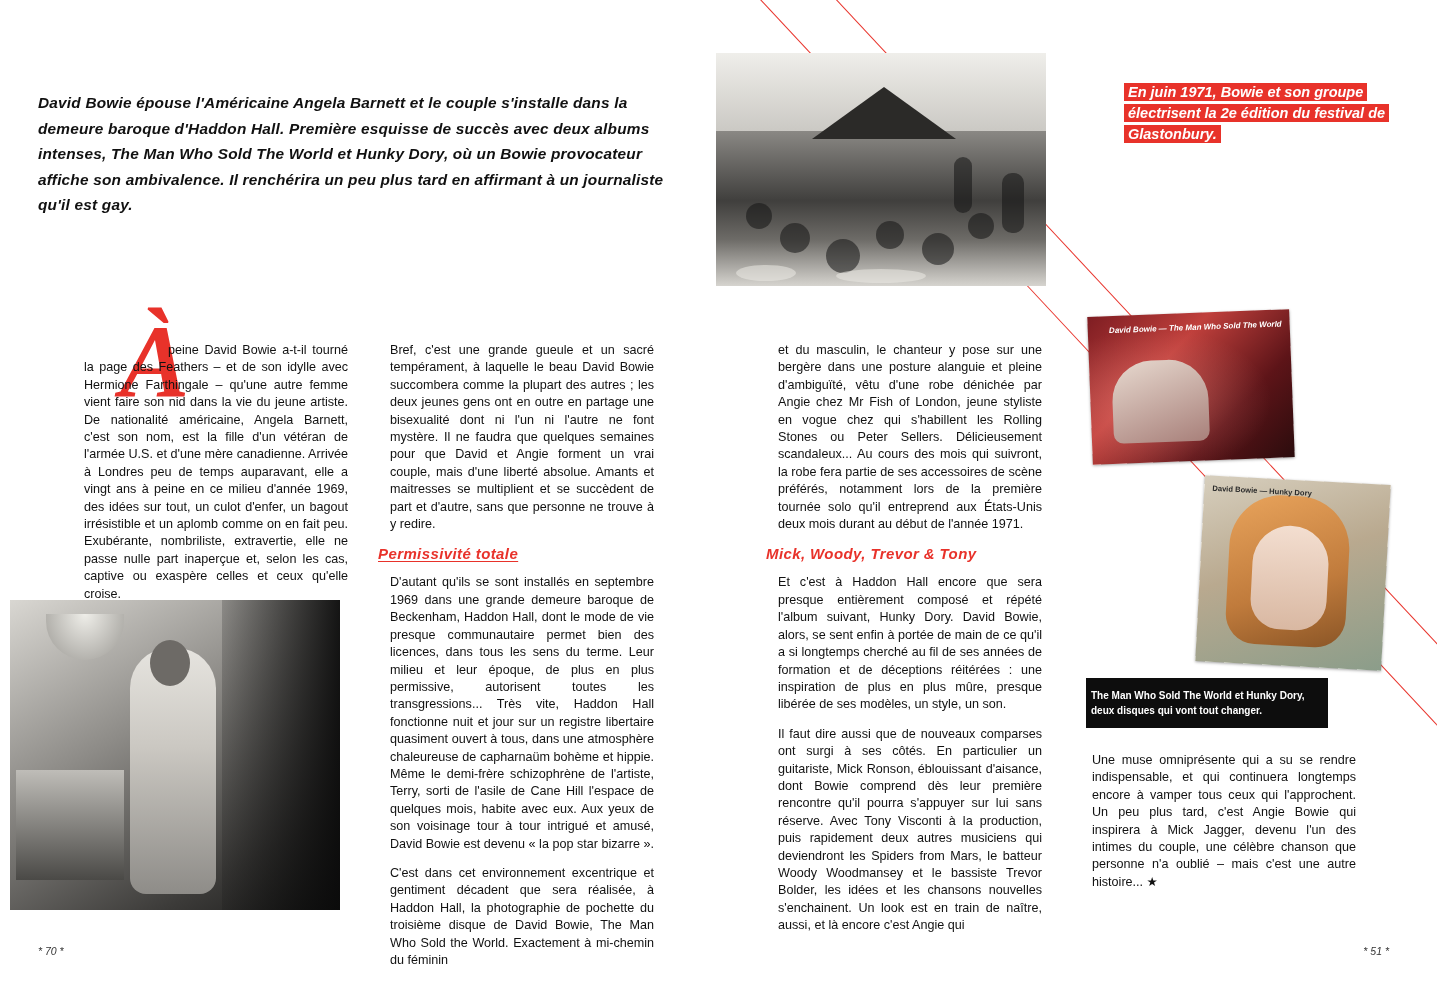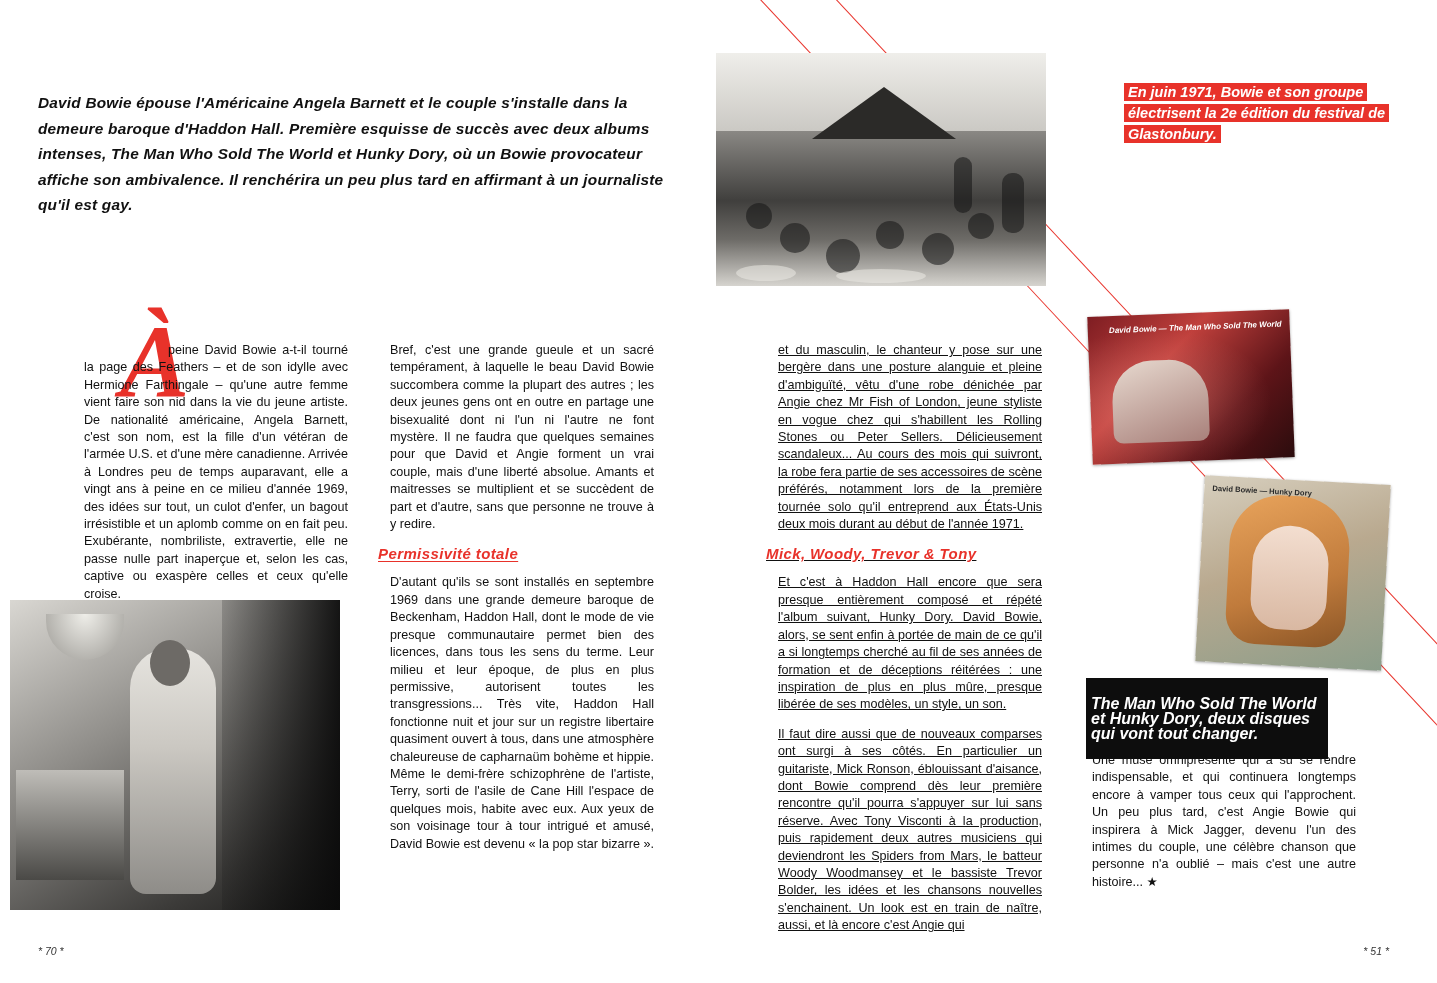--- a/index.html
+++ b/index.html
@@ -56,21 +56,21 @@
   
   .col{
     position:absolute;top:330px;width:288px;
     font-size:12.6px;line-height:17.4px;
     text-align:justify;
     color:#111;
   }
   .col p{margin:12px;}
   .col1{left:72px;width:288px;}
   .col2{left:378px;width:288px;}
-  .col3{left:766px;width:288px;text-decoration:underline;}
+  .col3{left:766px;width:288px;}
   .col4{left:1080px;width:288px;top:740px;}
 
   .dropcap{
     position:absolute;left:120px;top:318px;
     font-family:"Liberation Serif", serif;
     font-style:italic;font-weight:700;
     font-size:104px;line-height:88px;color:#e8322a;
   }
   .col1 .indent{ text-indent:84px; }
 
@@ -95,22 +95,22 @@
     background:linear-gradient(180deg,#e6e4df,#cbc8c2 40%,#8e8c88 100%);border-radius:40px 40px 16px 16px;}
   .photo-angie .head{position:absolute;left:140px;top:40px;width:40px;height:46px;border-radius:50%;
     background:#6d6a66;}
   .photo-angie .chair{position:absolute;left:6px;top:170px;width:108px;height:110px;
     background:linear-gradient(180deg,#bfbdb8,#4a4946);}
   .photo-angie .dark{position:absolute;right:0;top:0;width:118px;height:100%;
     background:linear-gradient(90deg,rgba(20,20,20,.2),rgba(10,10,10,.92));}
 
   .caption-black{
     position:absolute;background:#0d0d0d;color:#fff;
-    font-style:italic;font-weight:700;font-size:16px;line-height:15px;
-    padding:18px 5px;
+    font-weight:700;font-size:10px;line-height:15px;
+    padding:10px 5px;
   }
   .cap-angie{left:186px;top:866px;width:150px;}
 
   
   .album1{
     position:absolute;left:1090px;top:313px;width:202px;height:148px;
     transform:rotate(-2.2deg);
     background:linear-gradient(135deg,#7e1d22,#c0403c 35%,#5d1418 70%,#2b0c0d 100%);
     box-shadow:0 1px 3px rgba(0,0,0,.35);
     overflow:hidden;
@@ -171,20 +171,21 @@
 
   <div class="dropcap">À</div>
   <div class="col col1">
     <p class="indent">peine David Bowie a-t-il tourné la page des Feathers – et de son idylle avec Hermione Farthingale – qu'une autre femme vient faire son nid dans la vie du jeune artiste. De nationalité américaine, Angela Barnett, c'est son nom, est la fille d'un vétéran de l'armée U.S. et d'une mère canadienne. Arrivée à Londres peu de temps auparavant, elle a vingt ans à peine en ce milieu d'année 1969, des idées sur tout, un culot d'enfer, un bagout irrésistible et un aplomb comme on en fait peu. Exubérante, nombriliste, extravertie, elle ne passe nulle part inaperçue et, selon les cas, captive ou exaspère celles et ceux qu'elle croise.</p>
   </div>
 
   <div class="col col2">
     <p>Bref, c'est une grande gueule et un sacré tempérament, à laquelle le beau David Bowie succombera comme la plupart des autres ; les deux jeunes gens ont en outre en partage une bisexualité dont ni l'un ni l'autre ne font mystère. Il ne faudra que quelques semaines pour que David et Angie forment un vrai couple, mais d'une liberté absolue. Amants et maitresses se multiplient et se succèdent de part et d'autre, sans que personne ne trouve à y redire.</p>
     <div class="subhead">Permissivité totale</div>
     <p>D'autant qu'ils se sont installés en septembre 1969 dans une grande demeure baroque de Beckenham, Haddon Hall, dont le mode de vie presque communautaire permet bien des licences, dans tous les sens du terme. Leur milieu et leur époque, de plus en plus permissive, autorisent toutes les transgressions... Très vite, Haddon Hall fonctionne nuit et jour sur un registre libertaire quasiment ouvert à tous, dans une atmosphère chaleureuse de capharnaüm bohème et hippie. Même le demi-frère schizophrène de l'artiste, Terry, sorti de l'asile de Cane Hill l'espace de quelques mois, habite avec eux. Aux yeux de son voisinage tour à tour intrigué et amusé, David Bowie est devenu « la pop star bizarre ».</p>
+    <p>C'est dans cet environnement excentrique et gentiment décadent que sera réalisée, à Haddon Hall, la photographie de pochette du troisième disque de David Bowie, The Man Who Sold the World. Exactement à mi-chemin du féminin</p>
   </div>
 
   <div class="col col3">
     <p>et du masculin, le chanteur y pose sur une bergère dans une posture alanguie et pleine d'ambiguïté, vêtu d'une robe dénichée par Angie chez Mr Fish of London, jeune styliste en vogue chez qui s'habillent les Rolling Stones ou Peter Sellers. Délicieusement scandaleux... Au cours des mois qui suivront, la robe fera partie de ses accessoires de scène préférés, notamment lors de la première tournée solo qu'il entreprend aux États-Unis deux mois durant au début de l'année 1971.</p>
     <div class="subhead nounder">Mick, Woody, Trevor &amp; Tony</div>
     <p>Et c'est à Haddon Hall encore que sera presque entièrement composé et répété l'album suivant, Hunky Dory. David Bowie, alors, se sent enfin à portée de main de ce qu'il a si longtemps cherché au fil de ses années de formation et de déceptions réitérées : une inspiration de plus en plus mûre, presque libérée de ses modèles, un style, un son.</p>
     <p>Il faut dire aussi que de nouveaux comparses ont surgi à ses côtés. En particulier un guitariste, Mick Ronson, éblouissant d'aisance, dont Bowie comprend dès leur première rencontre qu'il pourra s'appuyer sur lui sans réserve. Avec Tony Visconti à la production, puis rapidement deux autres musiciens qui deviendront les Spiders from Mars, le batteur Woody Woodmansey et le bassiste Trevor Bolder, les idées et les chansons nouvelles s'enchainent. Un look est en train de naître, aussi, et là encore c'est Angie qui</p>
   </div>
 
   <div class="col col4">

